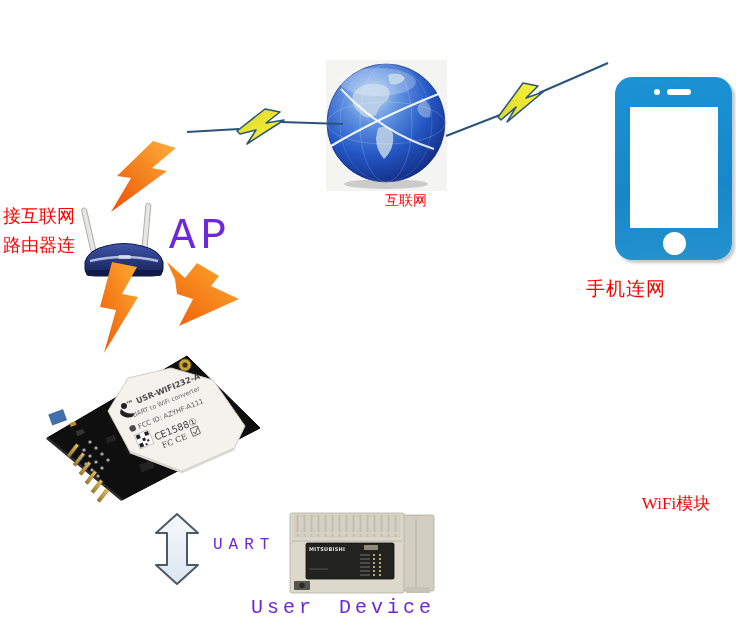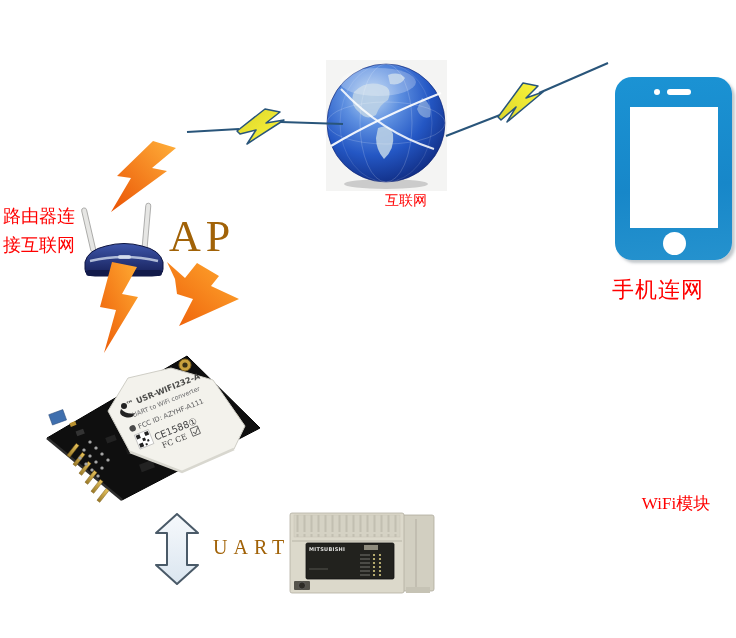--- a/index.html
+++ b/index.html
@@ -1,37 +1,37 @@
 <!DOCTYPE html>
 <html><head>
 <meta charset="utf-8">
 <style>
   html,body{margin:0;padding:0;background:#fff;}
   #canvas{position:relative;width:736px;height:638px;background:#ffffff;overflow:hidden;
           font-family:"DejaVu Sans",sans-serif;}
   .abs{position:absolute;}
   .label-red{position:absolute;color:#ff0000;font-family:"DejaVu Sans",sans-serif;line-height:1.2;}
-  .label-serif{position:absolute;color:#a16207;font-family:Liberation Serif, serif;}
+  .label-serif{position:absolute;color:#6d28d9;font-family:Liberation Mono, monospace;}
   .center{text-align:center;}
 
   
   .phone{position:absolute;left:615px;top:77px;width:117px;height:183px;
          background:linear-gradient(175deg,#1b93d4 0%,#1787c9 60%,#2592ce 100%);
          border-radius:17px;box-shadow:3px 3px 3px rgba(145,155,163,.55);}
   .phone .screen{position:absolute;left:15px;top:30px;width:88px;height:121px;background:#ffffff;}
   .phone .cam{position:absolute;left:39px;top:12px;width:6px;height:6px;border-radius:50%;background:#fff;}
   .phone .speaker{position:absolute;left:52px;top:12px;width:24px;height:6px;border-radius:3px;background:#fff;}
   .phone .home{position:absolute;left:48px;top:155px;width:23px;height:23px;border-radius:50%;background:#fff;}
 
   #router-note{left:3px;top:201px;font-size:18px;line-height:29px;}
   #internet-label{left:366px;top:192px;width:80px;font-size:14px;}
-  #phone-label{left:608px;top:277px;width:100px;font-size:22px;letter-spacing:1px;}
+  #phone-label{left:576px;top:277px;width:100px;font-size:19px;letter-spacing:1px;}
   #sta-note{left:616px;top:493px;width:120px;font-size:17px;line-height:21px;font-family:Liberation Serif, serif;}
   #ap-label{left:169px;top:211px;font-size:44px;letter-spacing:5px;}
-  #uart-label{left:213px;top:536px;font-size:20px;letter-spacing:6px;}
+  #uart-label{left:213px;top:536px;font-size:16px;letter-spacing:6px;}
   #user-device-label{left:243px;top:596px;width:200px;font-size:20px;letter-spacing:4px;word-spacing:8px;}
 </style>
 </head>
 <body>
 
 <div id="canvas">
 
   <svg class="abs" style="left:326px;top:60px;" width="121" height="131" viewBox="0 0 121 131">
     <defs>
       <radialGradient id="gSphere" cx="38%" cy="28%" r="85%">
@@ -74,22 +74,22 @@
     </defs>
     <rect x="13" y="9" width="5" height="45" rx="2.5" fill="#e6e6e4" stroke="#a0a09e" stroke-width="0.8" transform="rotate(-13 15 53)"></rect>
     <rect x="64" y="5" width="5" height="47" rx="2.5" fill="#e6e6e4" stroke="#a0a09e" stroke-width="0.8" transform="rotate(5 66 51)"></rect>
     <path d="M7,64 Q10,52 28,48 Q46,43 64,48 Q82,52 85,64 L85,71 Q85,78 74,78 L17,78 Q7,78 7,71 Z" fill="url(#rBody)" stroke="#0e1542" stroke-width="1"></path>
     <rect x="8" y="72" width="76" height="6" rx="3" fill="#121a4a"></rect>
     <path d="M12,63 Q46,55 80,63" fill="none" stroke="#c8d2e6" stroke-width="2.5" opacity="0.85"></path>
     <rect x="40" y="57" width="13" height="4" rx="2" fill="#dfe5f2" opacity="0.8"></rect>
   </svg>
   <div class="label-serif" id="ap-label">AP</div>
   <div class="label-red" id="router-note">
+    <div>接互联网</div>
     <div>路由器连</div>
-    <div>接互联网</div>
   </div>
 
   <svg class="abs" style="left:103px;top:141px;" width="75" height="72" viewBox="0 0 75 72">
     <defs>
         <linearGradient id="ob1" x1="1" y1="0" x2="0" y2="1">
       <stop offset="0%" stop-color="#ffb03a"></stop>
           <stop offset="100%" stop-color="#ea5204"></stop>
     </linearGradient>
       </defs>
     <polygon points="50,0 73,7 49,27 64,30 8,71 28,37 14,35" fill="url(#ob1)"></polygon>
@@ -257,18 +257,19 @@
       <line x1="72" y1="52" x2="82" y2="52"></line>
         <line x1="72" y1="56" x2="82" y2="56"></line>
       <line x1="72" y1="60" x2="82" y2="60"></line>
         <line x1="72" y1="64" x2="82" y2="64"></line>
     </g>
     <line x1="21" y1="58" x2="40" y2="58" stroke="#55554f" stroke-width="1"></line>
     <rect x="6" y="70" width="16" height="9" rx="1" fill="#55534b"></rect>
     <circle cx="14" cy="74.5" r="3.5" fill="#2e2c26" stroke="#777" stroke-width="0.5"></circle>
     <rect x="118" y="76" width="24" height="6" fill="#c6c3b5"></rect>
   </svg>
+  <div class="label-serif center" id="user-device-label">User Device</div>
 
   <div class="label-red center" id="sta-note">
     <div>WiFi模块</div>
   </div>
 
 </div>
 
 </body></html>

